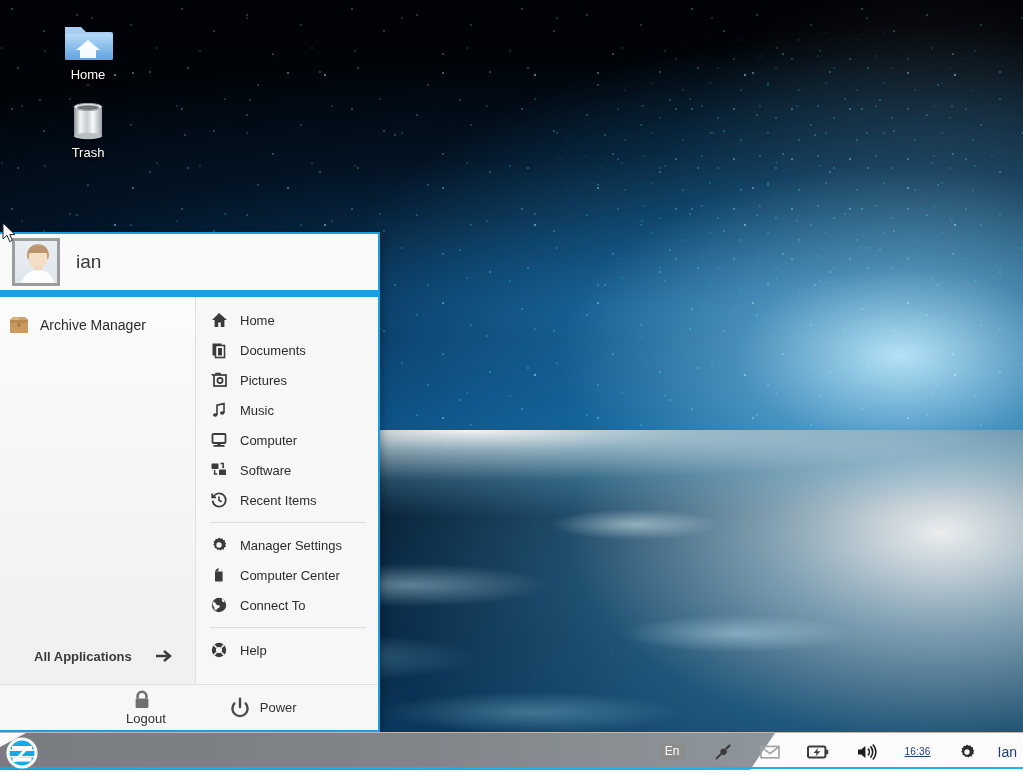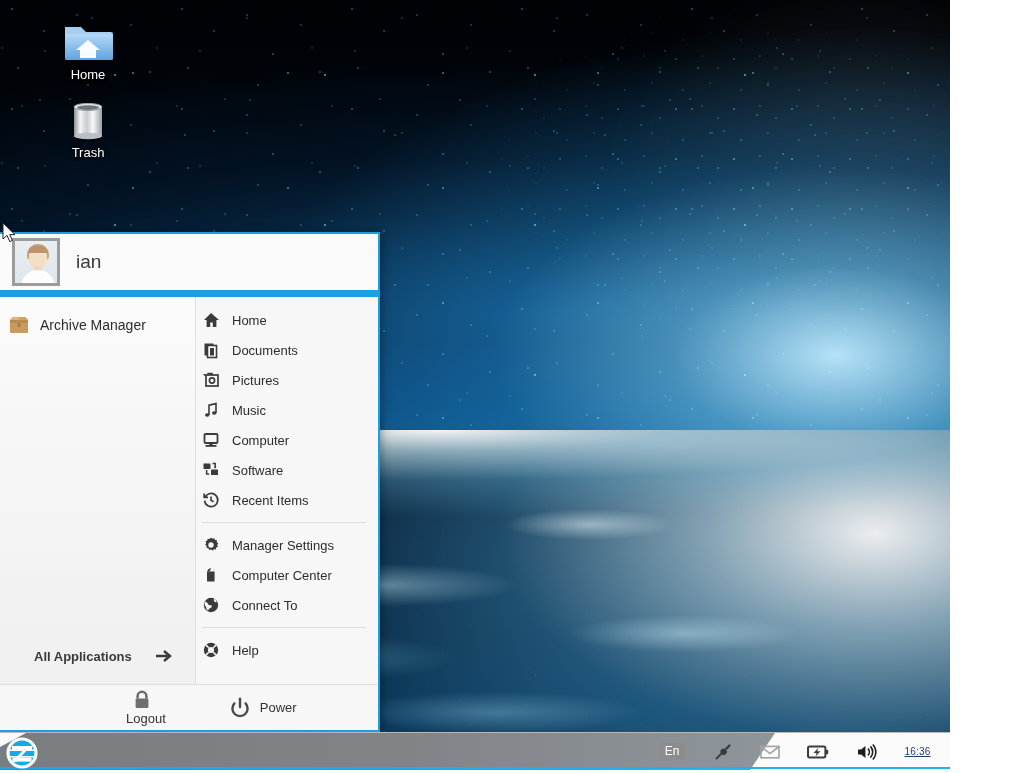--- a/index.html
+++ b/index.html
@@ -5,21 +5,21 @@
   * { box-sizing: border-box; margin: 0; padding: 0; }
   html, body {
     width: 1023px; height: 773px;
     overflow: hidden;
     font-family: "Liberation Sans", sans-serif;
   }
 
   
   #desktop {
     position: relative;
-    width: 950px; height: 773px;
+    width: 1023px; height: 773px;
     background: #6d28d9;
     overflow: hidden;
   }
   .wp-layer { position: absolute; inset: 0; }
 
   
   .wp-base {
     background:
       radial-gradient(ellipse 900px 500px at 88% 46%, rgba(190,235,255,0.95) 0%, rgba(120,205,245,0.55) 18%, rgba(40,150,215,0.28) 38%, rgba(0,0,0,0) 66%),
       radial-gradient(ellipse 1500px 340px at 62% 40%, rgba(25,120,190,0.55) 0%, rgba(10,60,110,0.25) 45%, rgba(0,0,0,0) 75%),
@@ -145,21 +145,21 @@
   .av-hair { position:absolute; left:12px; top:3px; width:22px; height:16px; border-radius:11px 11px 4px 4px; background:#c5a47c; }
   .av-face { position:absolute; left:14px; top:7px; width:18px; height:21px; border-radius:9px 9px 10px 10px; background:#f4dfc4; }
   .av-fringe{ position:absolute; left:13px; top:5px; width:20px; height:7px; border-radius:10px 10px 0 0; background:#b9946c;}
   .av-neck { position:absolute; left:19px; top:25px; width:8px; height:6px; background:#eed7ba; }
   .av-body { position:absolute; left:6px; top:29px; width:34px; height:20px; border-radius:17px 17px 0 0; background:#fdfdfd; }
   #menu-username {
     font-size: 19px; color: #3a3a3a;
     margin-left: 16px;
   }
   #menu-accent { height: 7px; background: #1a9fe0; flex: 0 0 auto; }
-  #menu-body { flex: 1 1 auto; display: flex; min-height: 0; }
+  #menu-body { flex: 1 1 auto; display: flex; min-height: 0; gap: 8px; }
 
   
   #menu-left {
     width: 196px;
     background: linear-gradient(180deg, #fbfbfb 0%, #f4f4f4 60%, #f0f0f0 100%);
     display: flex; flex-direction: column;
     border-right: 1px solid #e0e0e0;
   }
   #fav-list { flex: 1 1 auto; padding-top: 11px; }
   .fav-item {

